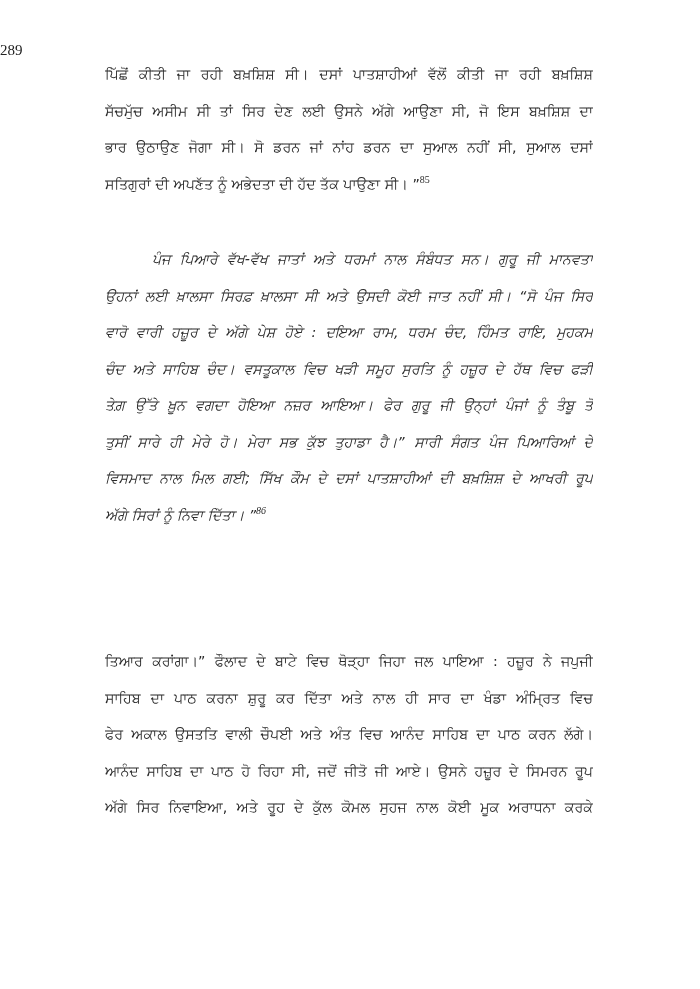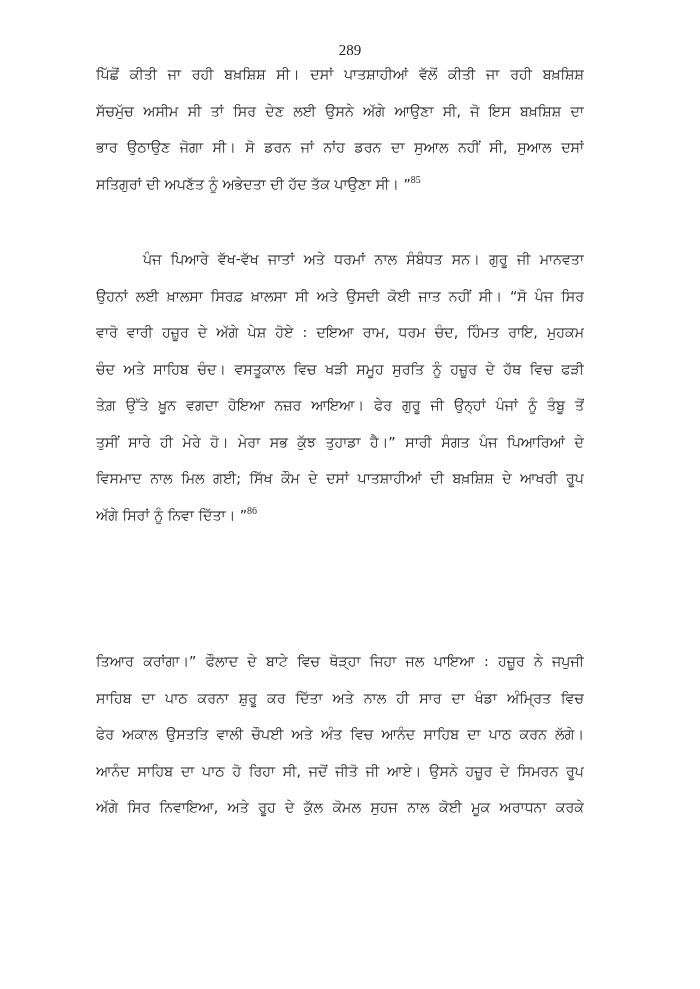--- a/index.html
+++ b/index.html
@@ -12,28 +12,27 @@
       height: 989px;
       position: relative;
       overflow: hidden;
       color: #1a1a1a;
     }
     .page-number {
       position: absolute;
       top: 42px;
       left: 0;
       width: 700px;
-      text-align: center;
       font-family: "Liberation Serif", "DejaVu Serif", serif;
       font-size: 15px;
       color: #222;
     }
     .text-block {
       position: absolute;
-      left: 96px;
+      left: 105px;
       width: 488px;
       font-family: "DejaVu Sans", "Liberation Sans", sans-serif;
       font-size: 14.2px;
       color: #2a2a2a;
     }
     .line {
       height: 36.5px;
       line-height: 36.5px;
       white-space: nowrap;
       text-align: justify;
@@ -46,21 +45,21 @@
     .line.indent {
       padding-left: 47px;
     }
     .fn {
       font-family: "Liberation Serif", "DejaVu Serif", serif;
       font-size: 10px;
       vertical-align: 6px;
       line-height: 0;
     }
     #p1 { top: 56px; }
-    #p2 { top: 241px; }
+    #p2 { top: 241px; font-style: italic; }
     #p3 { top: 643px; }
   </style>
 </head>
 <body>
 
 <div class="page-number">289</div>
 
 <div id="p1" class="text-block">
   <div class="line">ਪਿੱਛੋਂ ਕੀਤੀ ਜਾ ਰਹੀ ਬਖ਼ਸ਼ਿਸ਼ ਸੀ। ਦਸਾਂ ਪਾਤਸ਼ਾਹੀਆਂ ਵੱਲੋਂ ਕੀਤੀ ਜਾ ਰਹੀ ਬਖ਼ਸ਼ਿਸ਼</div>
   <div class="line">ਸੱਚਮੁੱਚ ਅਸੀਮ ਸੀ ਤਾਂ ਸਿਰ ਦੇਣ ਲਈ ਉਸਨੇ ਅੱਗੇ ਆਉਣਾ ਸੀ, ਜੋ ਇਸ ਬਖ਼ਸ਼ਿਸ਼ ਦਾ</div>

